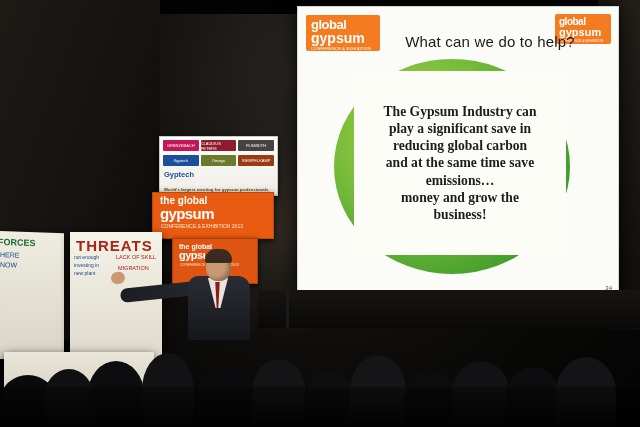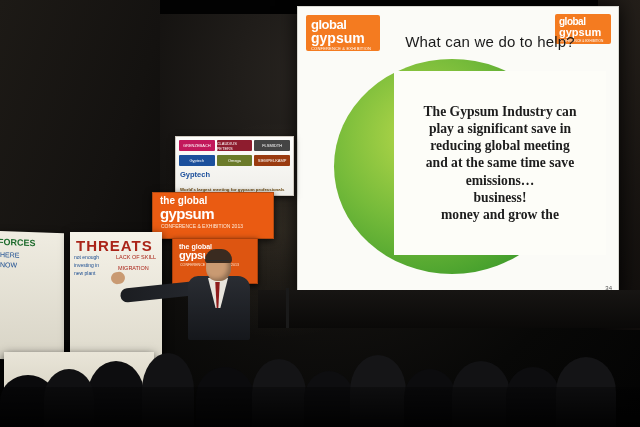--- a/index.html
+++ b/index.html
@@ -33,29 +33,29 @@
   .logo-tl .logo-line2{font-size:14px;padding:0 0 0 5px;color:#fff;font-weight:bold;line-height:1;}
   .logo-tl .logo-sub{font-size:4px;padding:1px 0 0 5px;color:#fff;letter-spacing:.2px;}
   .logo-tr .logo-line1{font-size:10px;padding:3px 0 0 4px;}
   .logo-tr .logo-line2{font-size:11px;padding:0 0 0 4px;color:#fff;font-weight:bold;line-height:1;}
   .logo-tr .logo-sub{font-size:3.2px;padding:1px 0 0 4px;color:#fff;}
 
   
   .green-circle{position:absolute;left:36px;top:52px;width:236px;height:215px;border-radius:50%;
     background:radial-gradient(circle at 36% 36%, #b6d84a 0%, #76bb3a 42%, #3f9c2b 78%, #2c7d22 100%);}
   .msg-box{position:absolute;left:56px;top:64px;width:212px;height:184px;background:#fdfdf8;
-    display:flex;align-items:center;justify-content:center;margin-left:40px;}
+    display:flex;align-items:center;justify-content:center;}
   .msg-text{font-family:"Liberation Serif",serif;font-weight:bold;font-size:13.6px;line-height:1.26;
     color:#1d1d1d;text-align:center;padding:0 6px;}
   .slide-num{position:absolute;right:6px;bottom:5px;font-size:6px;color:#555;}
 
   
   .banner-a{position:absolute;left:159px;top:136px;width:117px;height:58px;
     background:linear-gradient(180deg,#fdfdfb 0%,#efeee9 100%);
-    border:1px solid #cfc9c0;box-shadow:0 2px 6px rgba(0,0,0,.7);margin-left:16px;}
+    border:1px solid #cfc9c0;box-shadow:0 2px 6px rgba(0,0,0,.7);}
   .banner-a .sponsors{position:absolute;left:3px;top:3px;right:3px;height:27px;
     display:flex;flex-wrap:wrap;gap:2px;}
   .sp{flex:1 1 30%;height:11px;border-radius:1px;font-size:4px;color:#fff;
     display:flex;align-items:center;justify-content:center;overflow:hidden;}
   .banner-a .gyptech{position:absolute;left:4px;top:33px;font-size:7.5px;font-weight:bold;color:#1b4f9c;}
   .banner-a .tagline{position:absolute;left:4px;bottom:3px;right:3px;font-size:4.4px;color:#6a4a12;
     font-weight:bold;}
 
   
   .banner-b{position:absolute;left:152px;top:192px;width:120px;height:45px;background:#ea5b12;
@@ -142,25 +142,25 @@
       </div>
 
       <div class="slide-title">What can we do to help?</div>
 
       <div class="green-circle"></div>
 
       <div class="msg-box">
         <div class="msg-text">
           <div>The Gypsum Industry can</div>
           <div>play a significant save in</div>
-          <div>reducing global meeting</div>
+          <div>reducing global carbon</div>
           <div>and at the same time save</div>
           <div>emissions…</div>
+          <div>money and grow the</div>
           <div>business!</div>
-          <div>money and grow the</div>
         </div>
       </div>
 
       <div class="slide-num">34</div>
     </div>
   </div>
 
   <div class="banner-a">
     <div class="sponsors">
       <div class="sp" style="background:#c2185b">GRENZEBACH</div>

